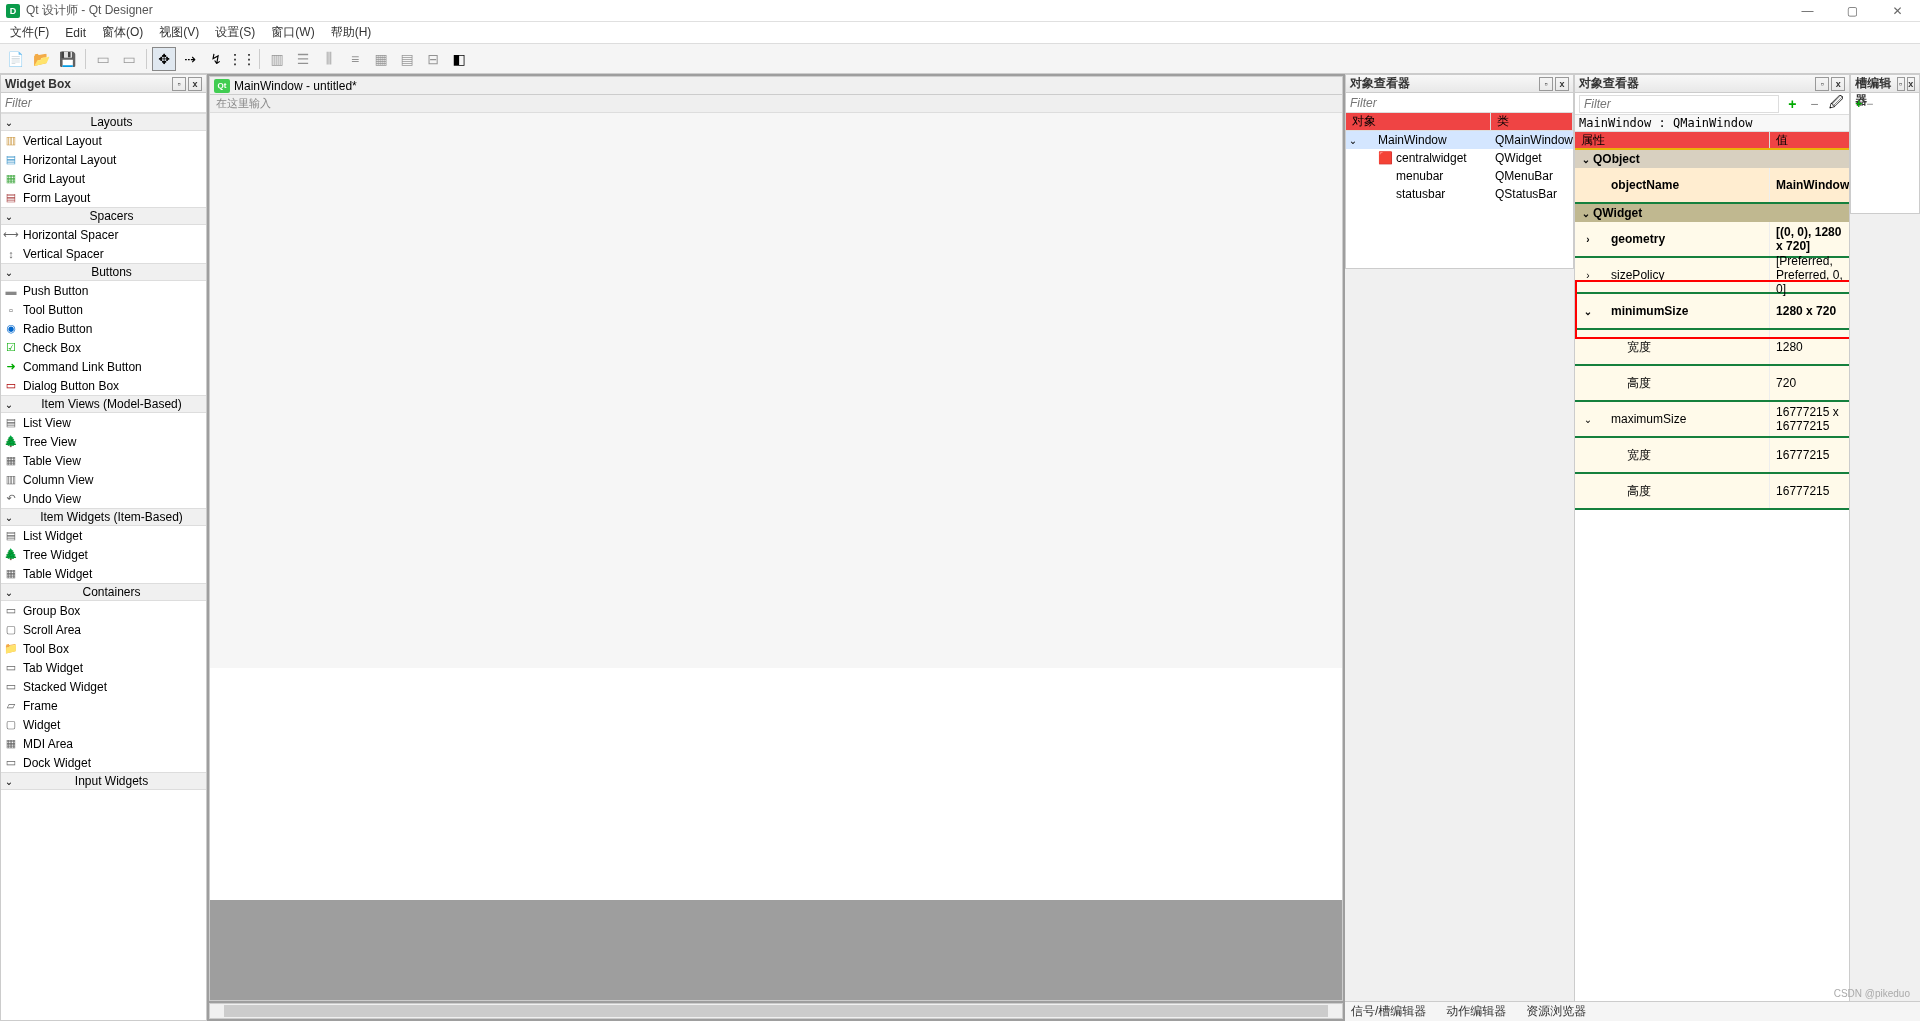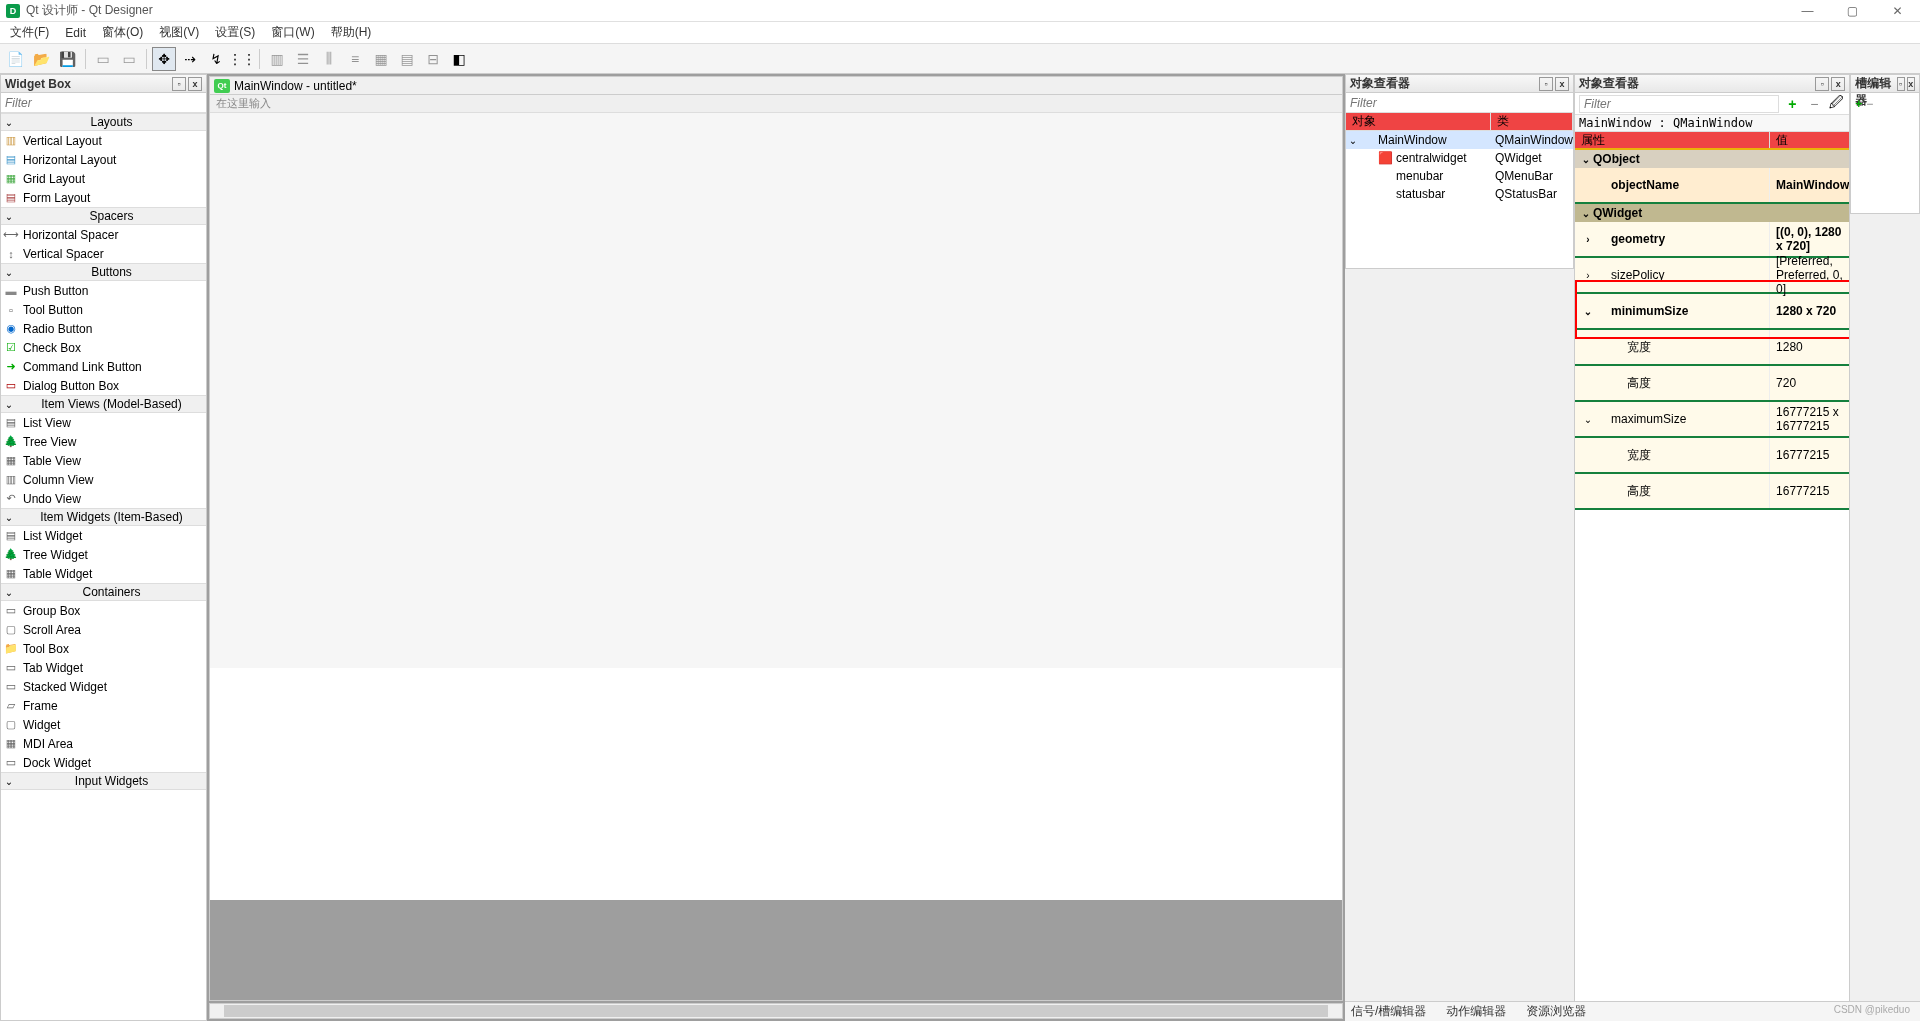--- a/index.html
+++ b/index.html
@@ -63,21 +63,21 @@
 .prop-row .pn{width:195px;padding-left:6px;display:flex;align-items:center;border-right:1px solid #eee;}
 .prop-row .pv{flex:1;padding-left:6px;display:flex;align-items:center;}
 .prop-row .exp{width:14px;text-align:center;font-size:10px;}
 .prop-row.bold .pn,.prop-row.bold .pv{font-weight:bold;}
 .highlight-box{position:absolute;border:2px solid #ff0000;pointer-events:none;}
 .sig-toolbar{height:22px;display:flex;align-items:center;padding:0 4px;gap:4px;}
 .sig-header{height:18px;border-bottom:1px solid #ddd;padding:0 4px;display:flex;align-items:center;gap:10px;}
 .sig-body{flex:1;background:#fff;}
 .bottom-tabs{height:20px;background:#f5f5f5;border-top:1px solid #ccc;display:flex;align-items:center;padding:0 6px;gap:20px;position:absolute;bottom:0;right:0;width:575px;}
 .bottom-tabs span{cursor:pointer;color:#333;}
-.watermark{position:absolute;right:10px;bottom:6px;color:#aaa;font-size:10px;margin-top:35px;}
+.watermark{position:absolute;right:10px;bottom:22px;color:#aaa;font-size:10px;margin-top:35px;}
 .layout-root{display:flex;flex-direction:column;height:1021px;width:1920px;}
 .body-row{flex:1;display:flex;overflow:hidden;}
 .left-panel{width:207px;}
 .center-panel{flex:1;}
 .right-panel{width:575px;display:flex;}
 .right-panel .panel{border-left:1px solid #ccc;}
 .obj-inspector{height:195px;}
 .prop-editor{flex:1;min-height:0;}
 .sig-editor{height:140px;}
 input[type=checkbox]{accent-color:#2266dd;}

